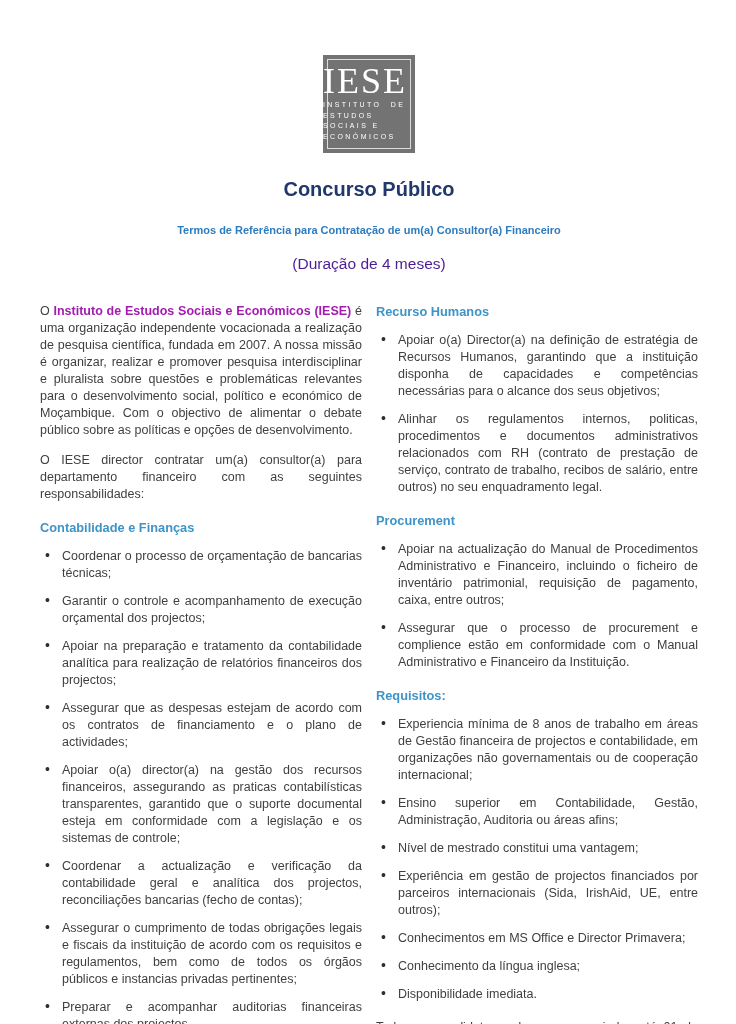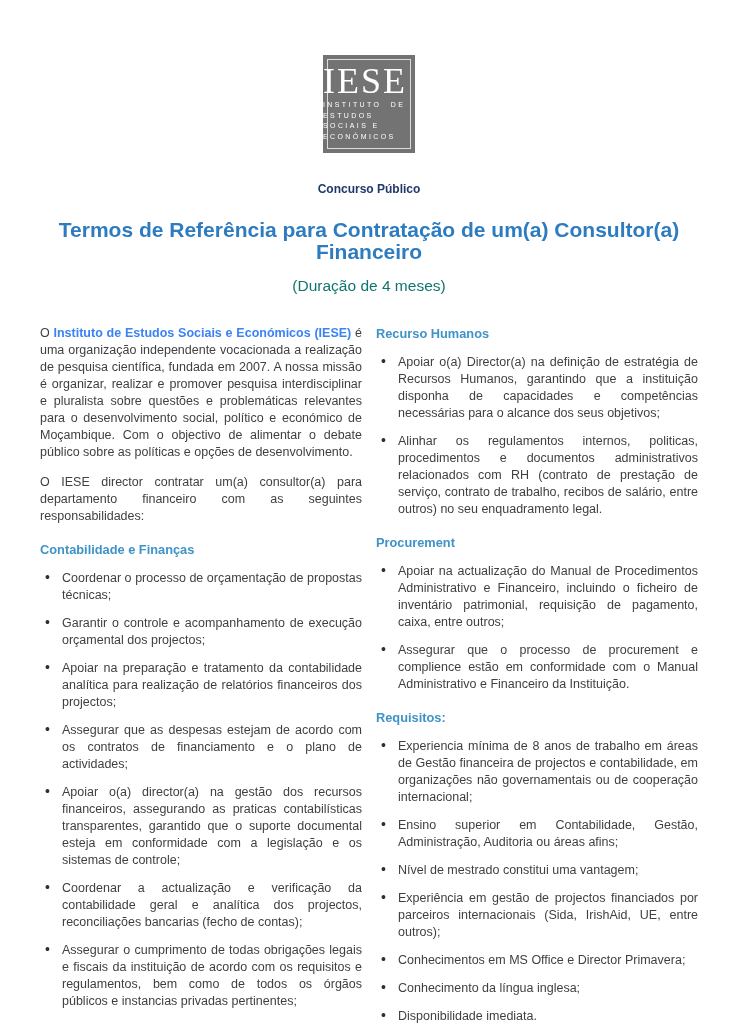--- a/index.html
+++ b/index.html
@@ -35,36 +35,36 @@
   .logo-line {
     color: #fff; font-size: 7px; line-height: 10.5px;
     letter-spacing: 2.4px; width: 74px; text-align: left;
     white-space: nowrap;
   }
   .logo-line.l1 { word-spacing: 5px; }
 
   
   .kicker {
     margin-top: 27px; text-align: center;
-    color: #20386b; font-weight: bold; font-size: 12px; line-height: 18px;
+    color: #20386b; font-weight: bold; font-size: 20px; line-height: 18px;
   }
   .title {
     margin: 21px 0 0; text-align: center;
-    color: #2e7cc0; font-weight: bold; font-size: 21px; line-height: 22px;
+    color: #2e7cc0; font-weight: bold; font-size: 11px; line-height: 22px;
   }
   .subtitle {
     margin-top: 13px; text-align: center;
-    color: #0f766e; font-size: 15.5px; line-height: 20px; font-weight: normal;
+    color: #4c1d95; font-size: 15.5px; line-height: 20px; font-weight: normal;
   }
 
   
   .columns { display: flex; gap: 14px; margin-top: 29px; }
   .col { flex: 1; min-width: 0; text-align: justify; }
   .para { margin: 0 0 13px; }
-  .para b { color: #3b82f6; }
+  .para b { color: #a21caf; }
   .sec {
     color: #3e93c8; font-weight: bold; font-size: 12.8px; line-height: 17px;
     margin: 16px 0 12px; text-align: left;
   }
   .sec.first { margin-top: 0; }
   .sec.italic { }
 
   ul.bullets { list-style: none; margin: 0 0 2px; padding: 0 0 0 22px; }
   ul.bullets li { position: relative; margin-bottom: 11px; }
   ul.bullets li::before {
@@ -95,21 +95,21 @@
   <div class="columns">
 
     <div class="col">
       <p class="para"><span>O </span><b>Instituto de Estudos Sociais e Económicos (IESE)</b><span> é uma organização independente vocacionada a realização de pesquisa científica, fundada em 2007. A nossa missão é organizar, realizar e promover pesquisa interdisciplinar e pluralista sobre questões e problemáticas relevantes para o desenvolvimento social, político e económico de Moçambique. Com o objectivo de alimentar o debate público sobre as políticas e opções de desenvolvimento.</span></p>
 
       <p class="para">O IESE director contratar um(a) consultor(a) para departamento financeiro com as seguintes responsabilidades:</p>
 
       <h2 class="sec">Contabilidade e Finanças</h2>
 
       <ul class="bullets">
-        <li>Coordenar o processo de orçamentação de propostas técnicas;</li>
+        <li>Coordenar o processo de orçamentação de bancarias técnicas;</li>
         <li>Garantir o controle e acompanhamento de execução orçamental dos projectos;</li>
         <li>Apoiar na preparação e tratamento da contabilidade analítica para realização de relatórios financeiros dos projectos;</li>
         <li>Assegurar que as despesas estejam de acordo com os contratos de financiamento e o plano de actividades;</li>
         <li>Apoiar o(a) director(a) na gestão dos recursos financeiros, assegurando as praticas contabilísticas transparentes, garantido que o suporte documental esteja em conformidade com a legislação e os sistemas de controle;</li>
         <li>Coordenar a actualização e verificação da contabilidade geral e analítica dos projectos, reconciliações bancarias (fecho de contas);</li>
         <li>Assegurar o cumprimento de todas obrigações legais e fiscais da instituição de acordo com os requisitos e regulamentos, bem como de todos os órgãos públicos e instancias privadas pertinentes;</li>
         <li> Preparar e acompanhar auditorias financeiras externas dos projectos.</li>
 
       </ul>
     </div>

